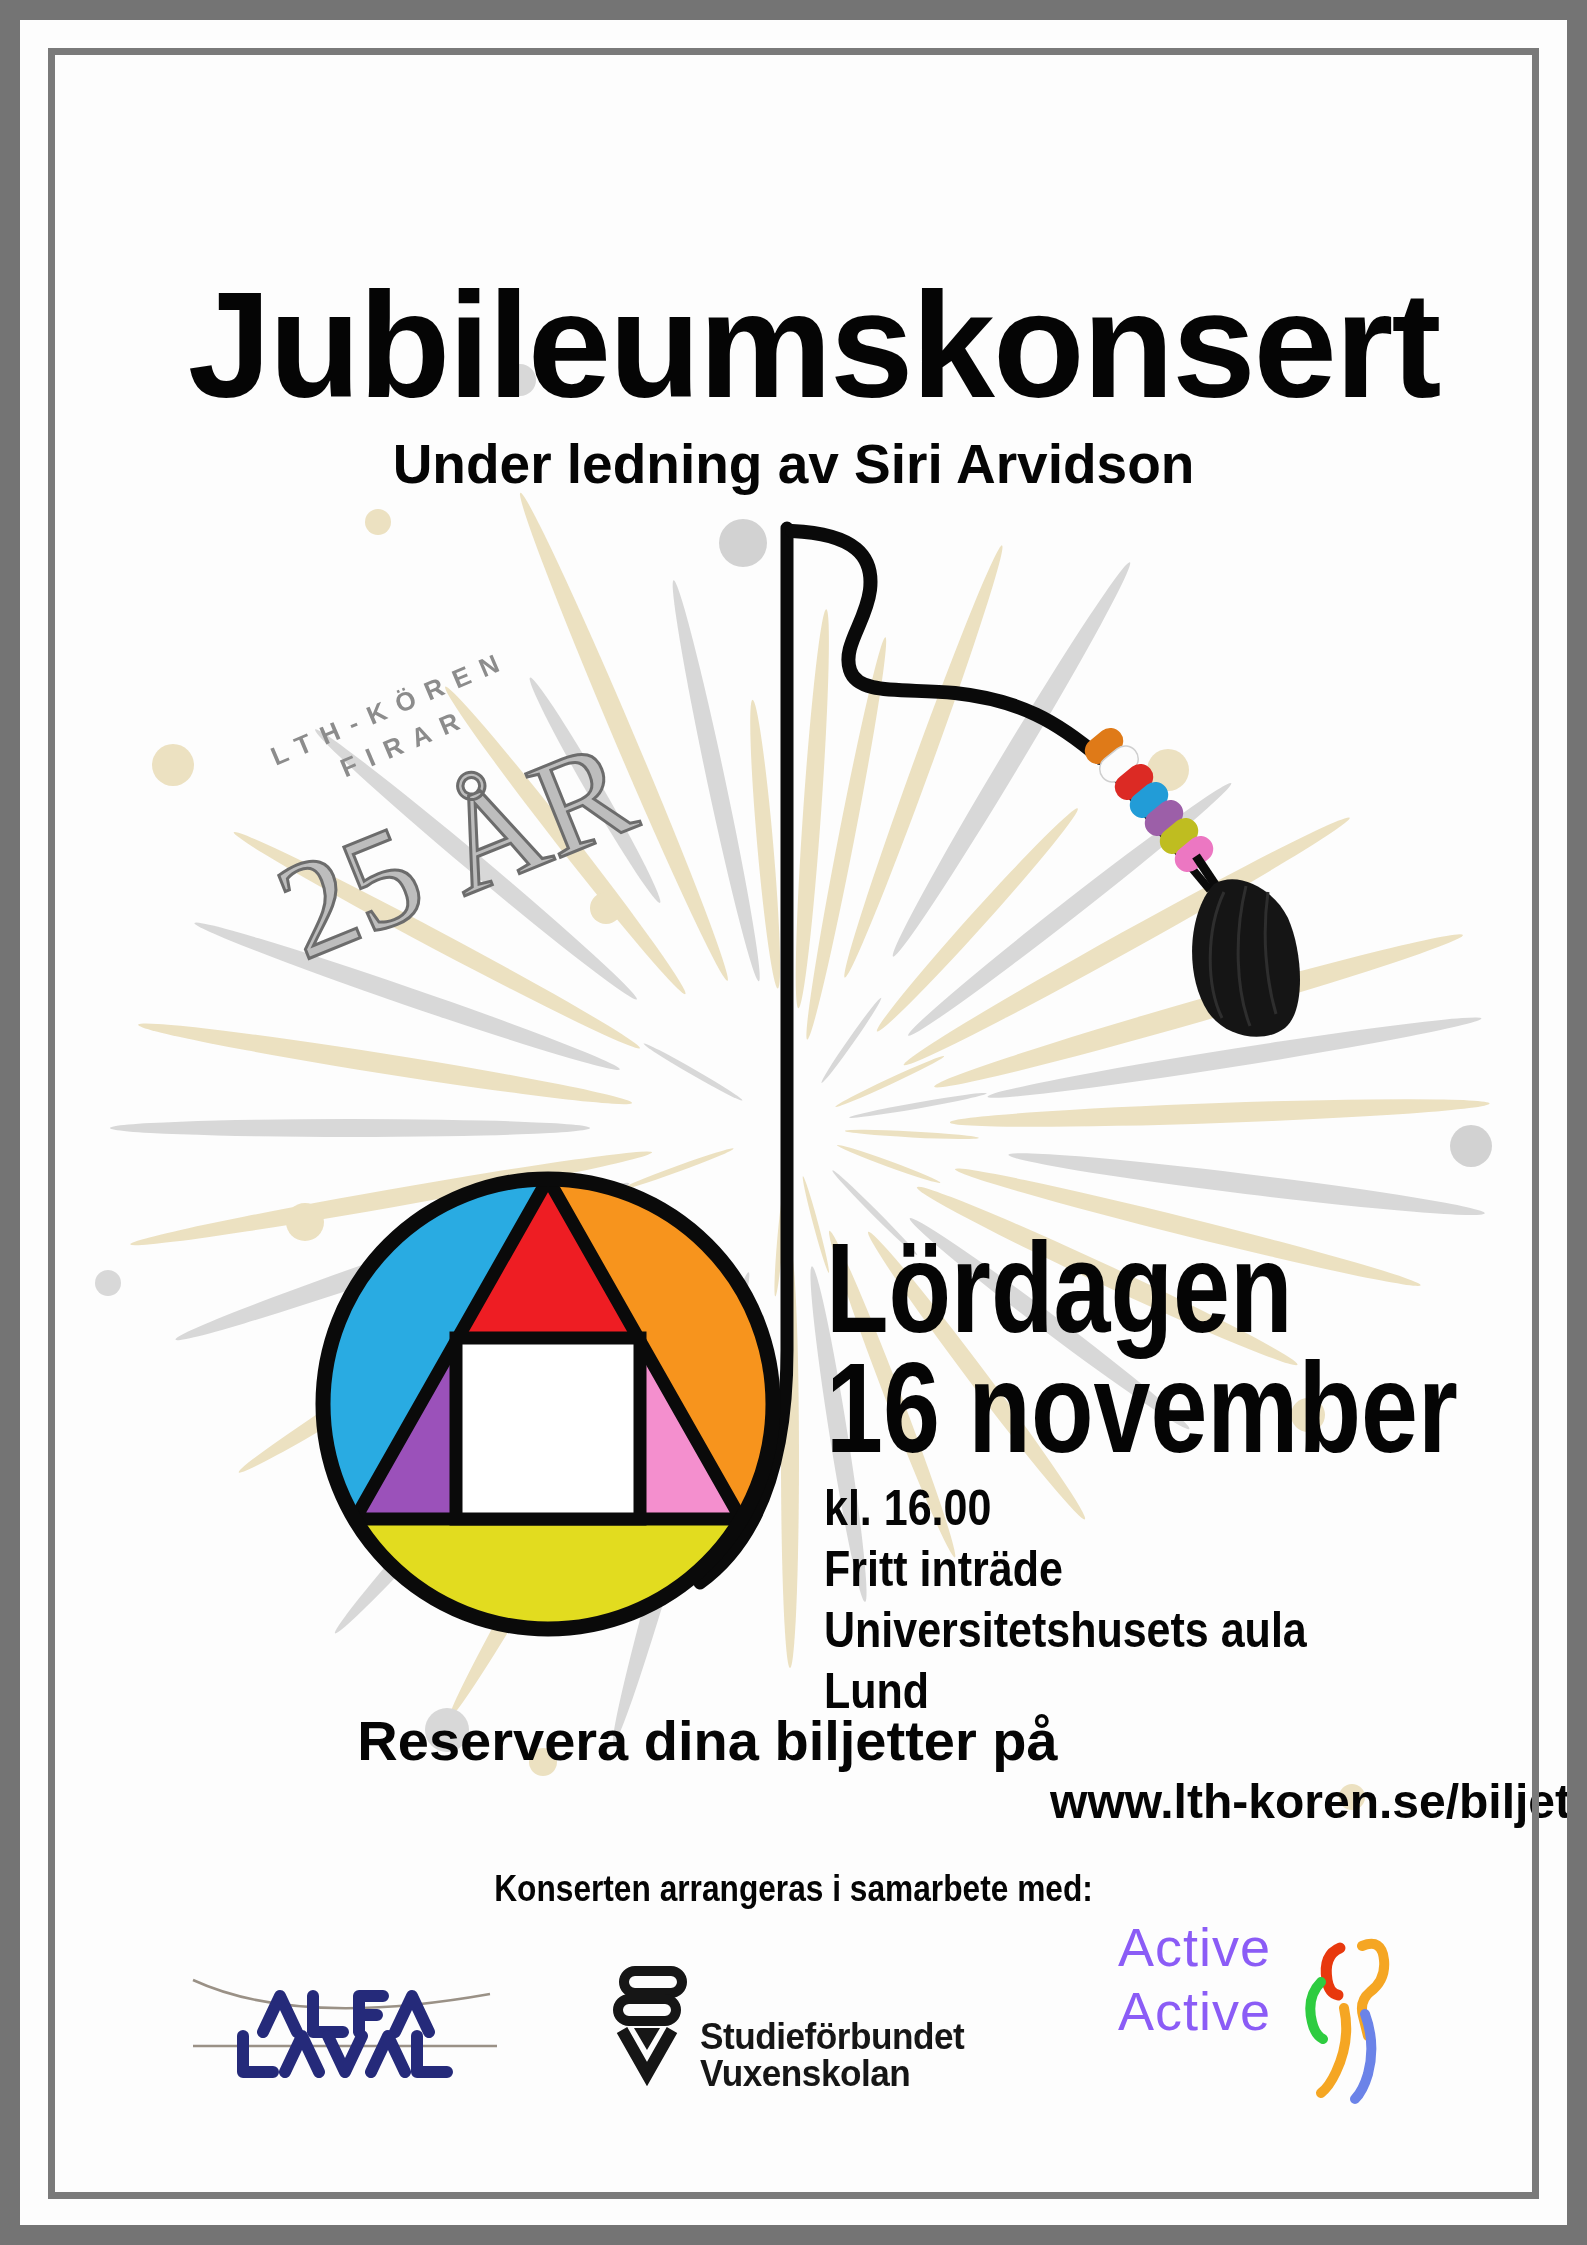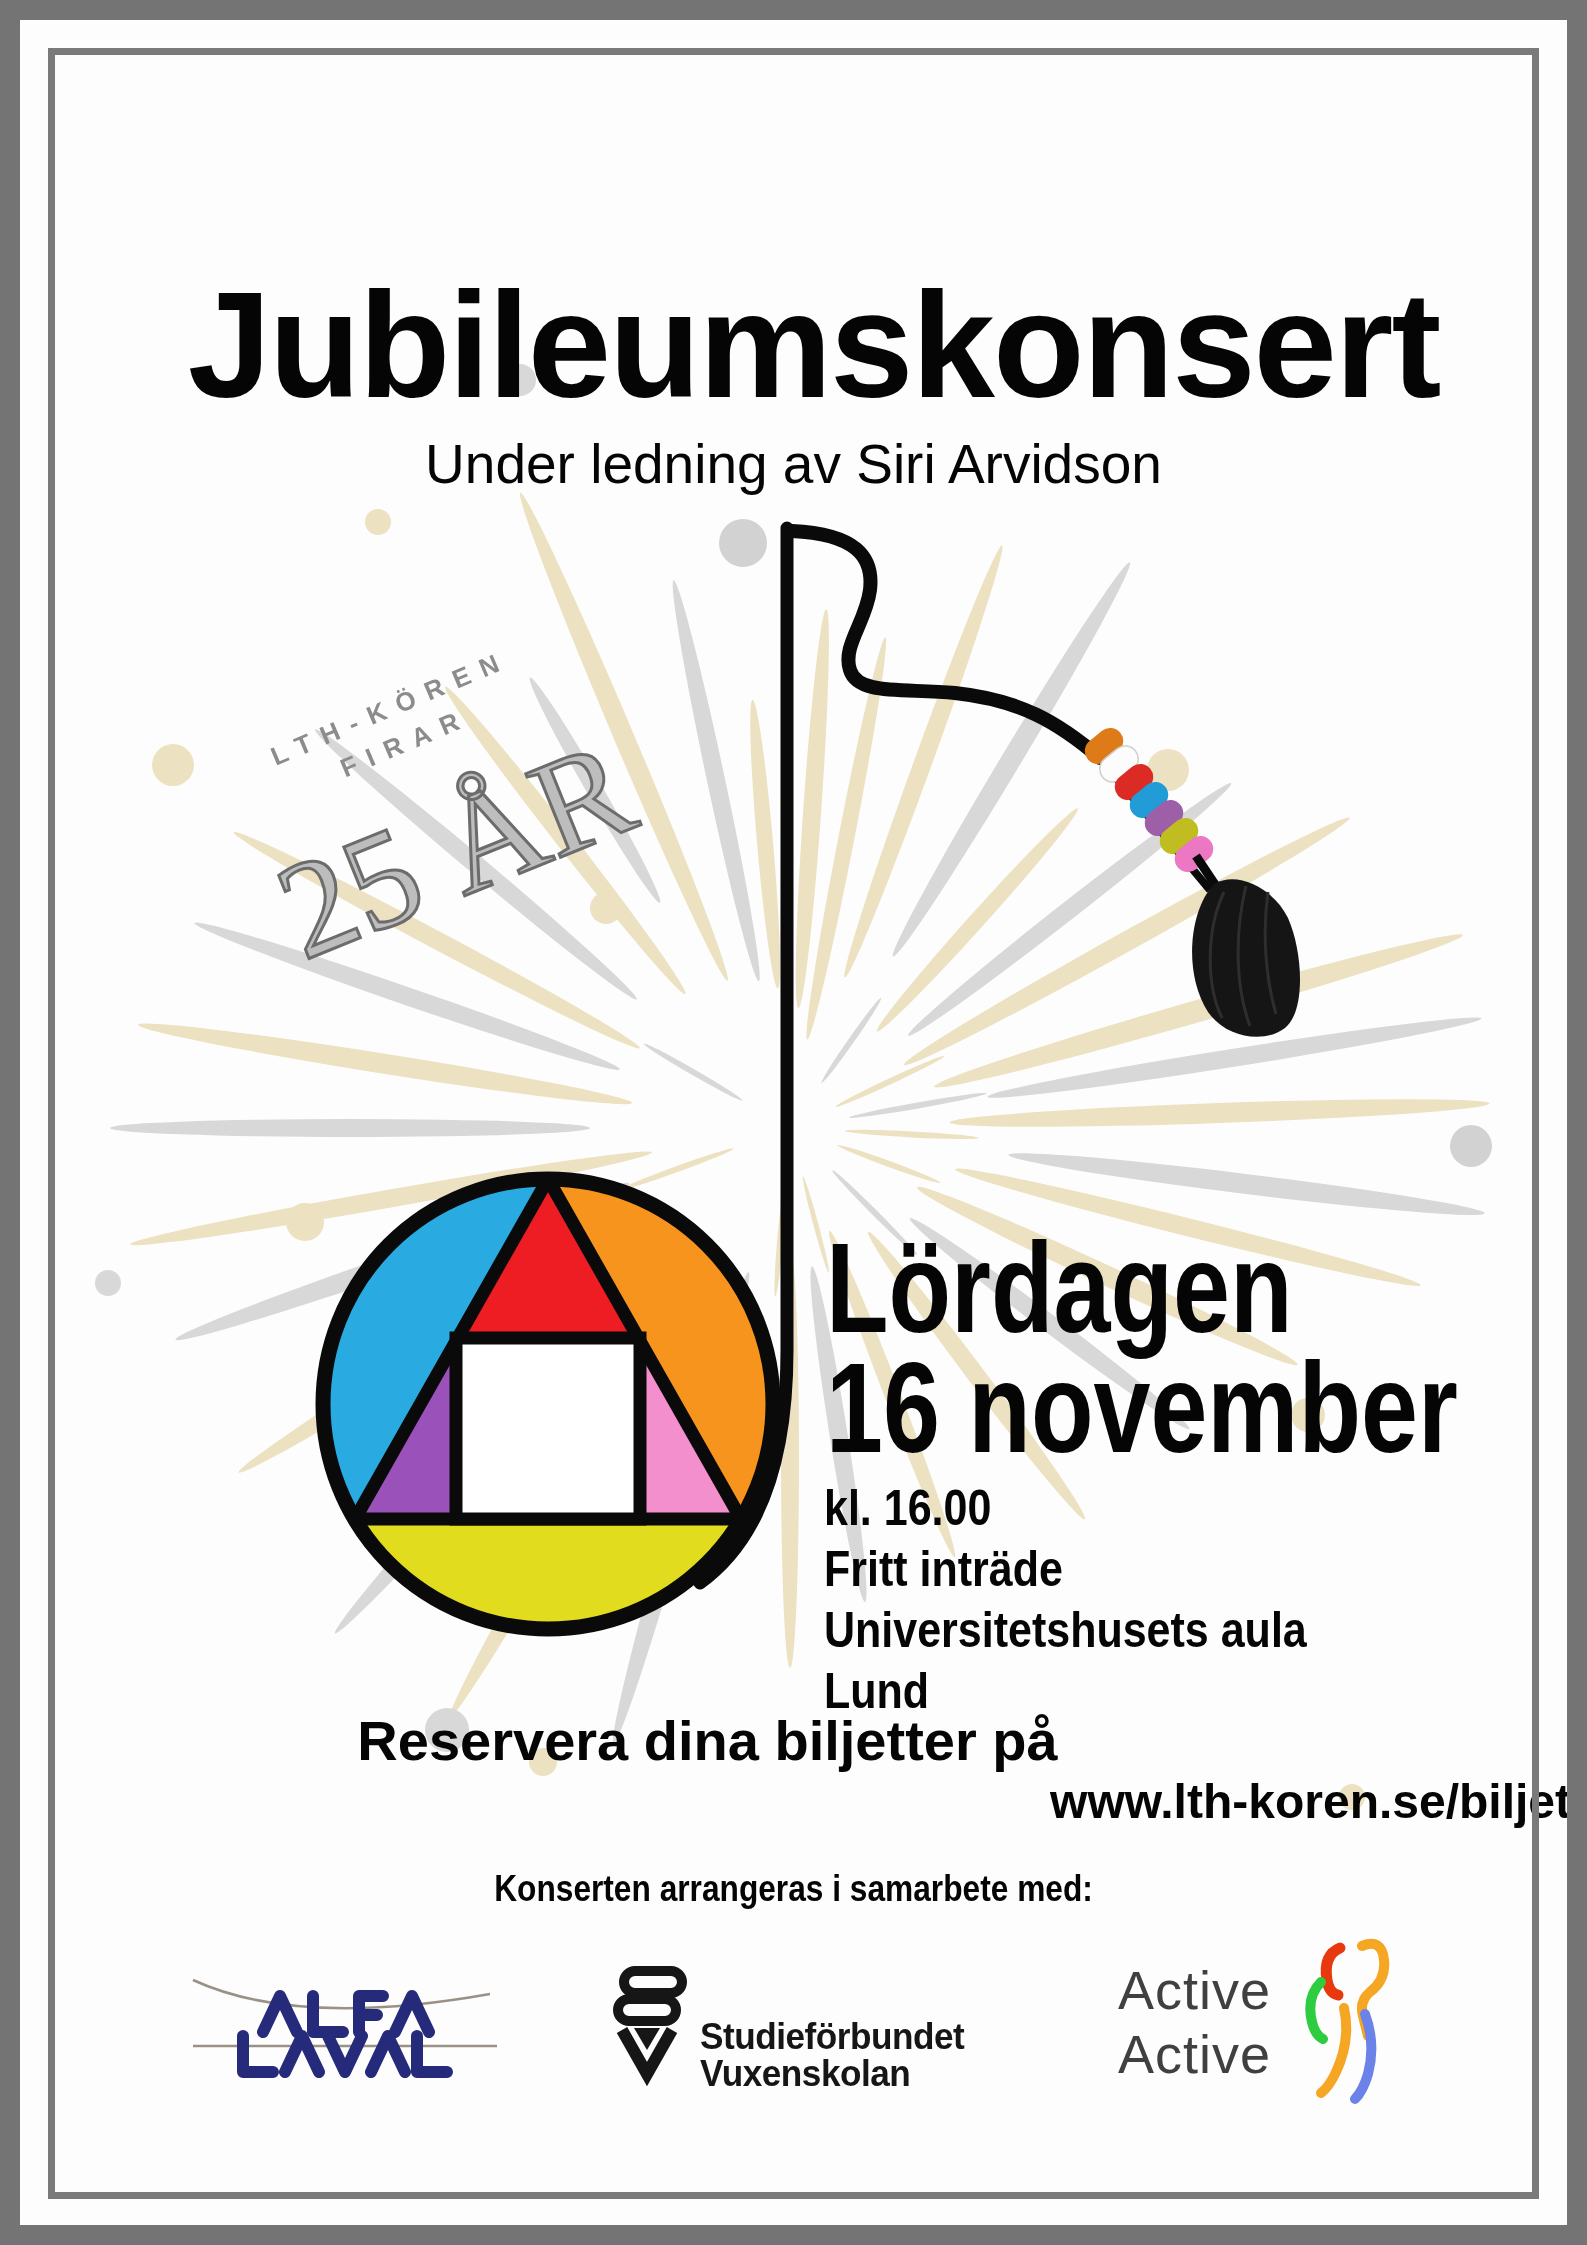--- a/index.html
+++ b/index.html
@@ -4,38 +4,38 @@
 <style>
   html,body{margin:0;padding:0;background:#fff;}
   .poster{position:relative;width:1587px;height:2245px;background:#fdfdfd;overflow:hidden;
           font-family:"Liberation Sans",sans-serif;}
   .frame-outer{position:absolute;inset:0;border:20px solid #747474;pointer-events:none;z-index:40;}
   .frame-inner{position:absolute;left:48px;top:48px;right:48px;bottom:46px;border:7px solid #7a7a7a;pointer-events:none;z-index:40;}
   svg.layer{position:absolute;left:0;top:0;z-index:1;}
   svg.layer.note{z-index:3;}
   .txt{position:absolute;color:#050505;white-space:nowrap;}
   .title-line{left:0;width:1587px;text-align:center;font-size:150px;font-weight:bold;letter-spacing:-2px;z-index:5;}
-  .subtitle{left:0;width:1587px;text-align:center;font-size:55px;font-weight:normal;z-index:5;}
+  .subtitle{left:0;width:1587px;text-align:center;font-size:55px;font-weight:bold;z-index:5;}
   .badge-small{left:228px;top:688px;width:340px;text-align:center;font-size:26px;font-weight:bold;
                color:#8c8c8c;letter-spacing:0.45em;transform:rotate(-23deg);z-index:2;line-height:1.45;}
   .badge-years{left:235px;top:770px;width:440px;text-align:center;z-index:2;
                font-family:"Liberation Serif",serif;font-size:138px;font-weight:normal;
                color:#bdbdbd;-webkit-text-stroke:3px #6c6c6c;transform:rotate(-22deg);}
   .day-block{left:826px;top:1228px;z-index:5;font-size:128px;font-weight:bold;line-height:120px;
              transform:scaleX(0.80);transform-origin:left top;}
   .details-block{left:824px;top:1478px;z-index:5;font-size:50px;font-weight:bold;line-height:61px;
                  transform:scaleX(0.86);transform-origin:left top;}
   .tickets-line1{left:4px;top:1708px;width:1407px;text-align:center;font-size:56px;font-weight:bold;z-index:5;}
   .tickets-line2{left:0;top:1774px;width:1587px;text-align:right;font-size:48px;font-weight:bold;z-index:5;}
   .partners-heading{left:0;top:1868px;width:1587px;text-align:center;font-size:36px;font-weight:bold;z-index:5;
                     transform:scaleX(0.88);}
   .logo-box{position:absolute;z-index:6;}
   .sv-text{position:absolute;left:700px;top:2018px;z-index:6;font-weight:bold;color:#161616;
            font-size:37px;line-height:37px;transform:scaleX(0.95);transform-origin:left top;letter-spacing:-0.5px;}
-  .ab-text{position:absolute;left:1118px;top:1958px;z-index:6;color:#404040;
+  .ab-text{position:absolute;left:1118px;top:1915px;z-index:6;color:#8b5cf6;
            font-size:54px;line-height:64px;letter-spacing:1px;}
 </style>
 </head>
 <body>
 
 <div class="poster">
 
   <svg class="layer" width="1587" height="2245" viewBox="0 0 1587 2245">
     <g transform="translate(790,1128)">
 

